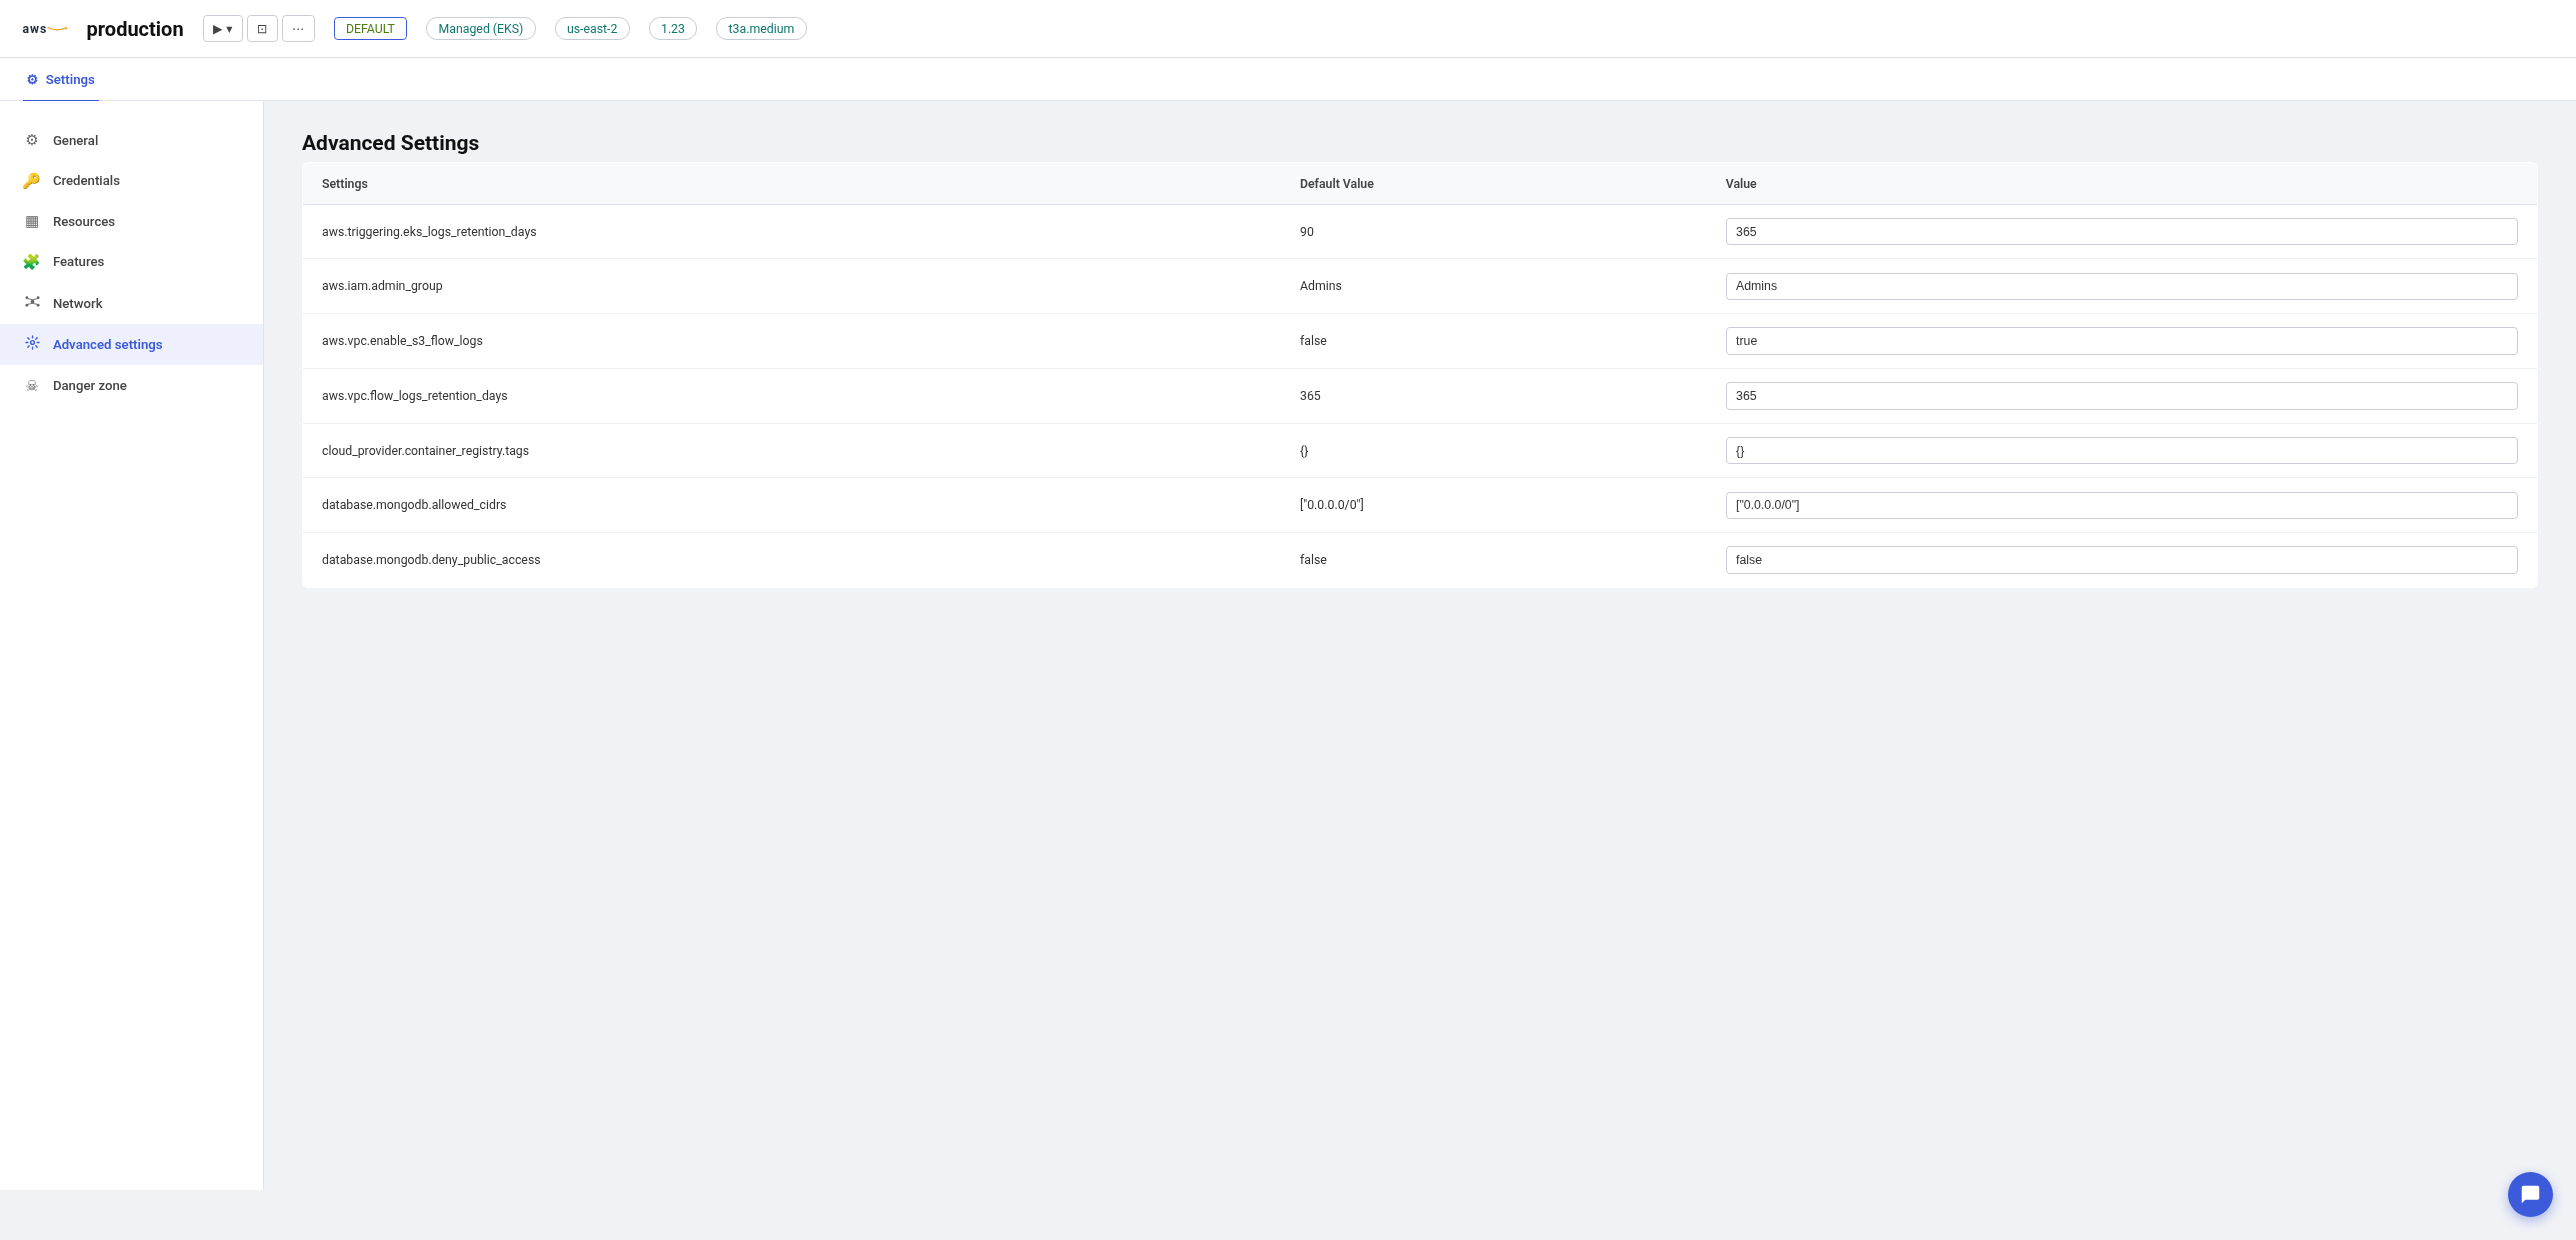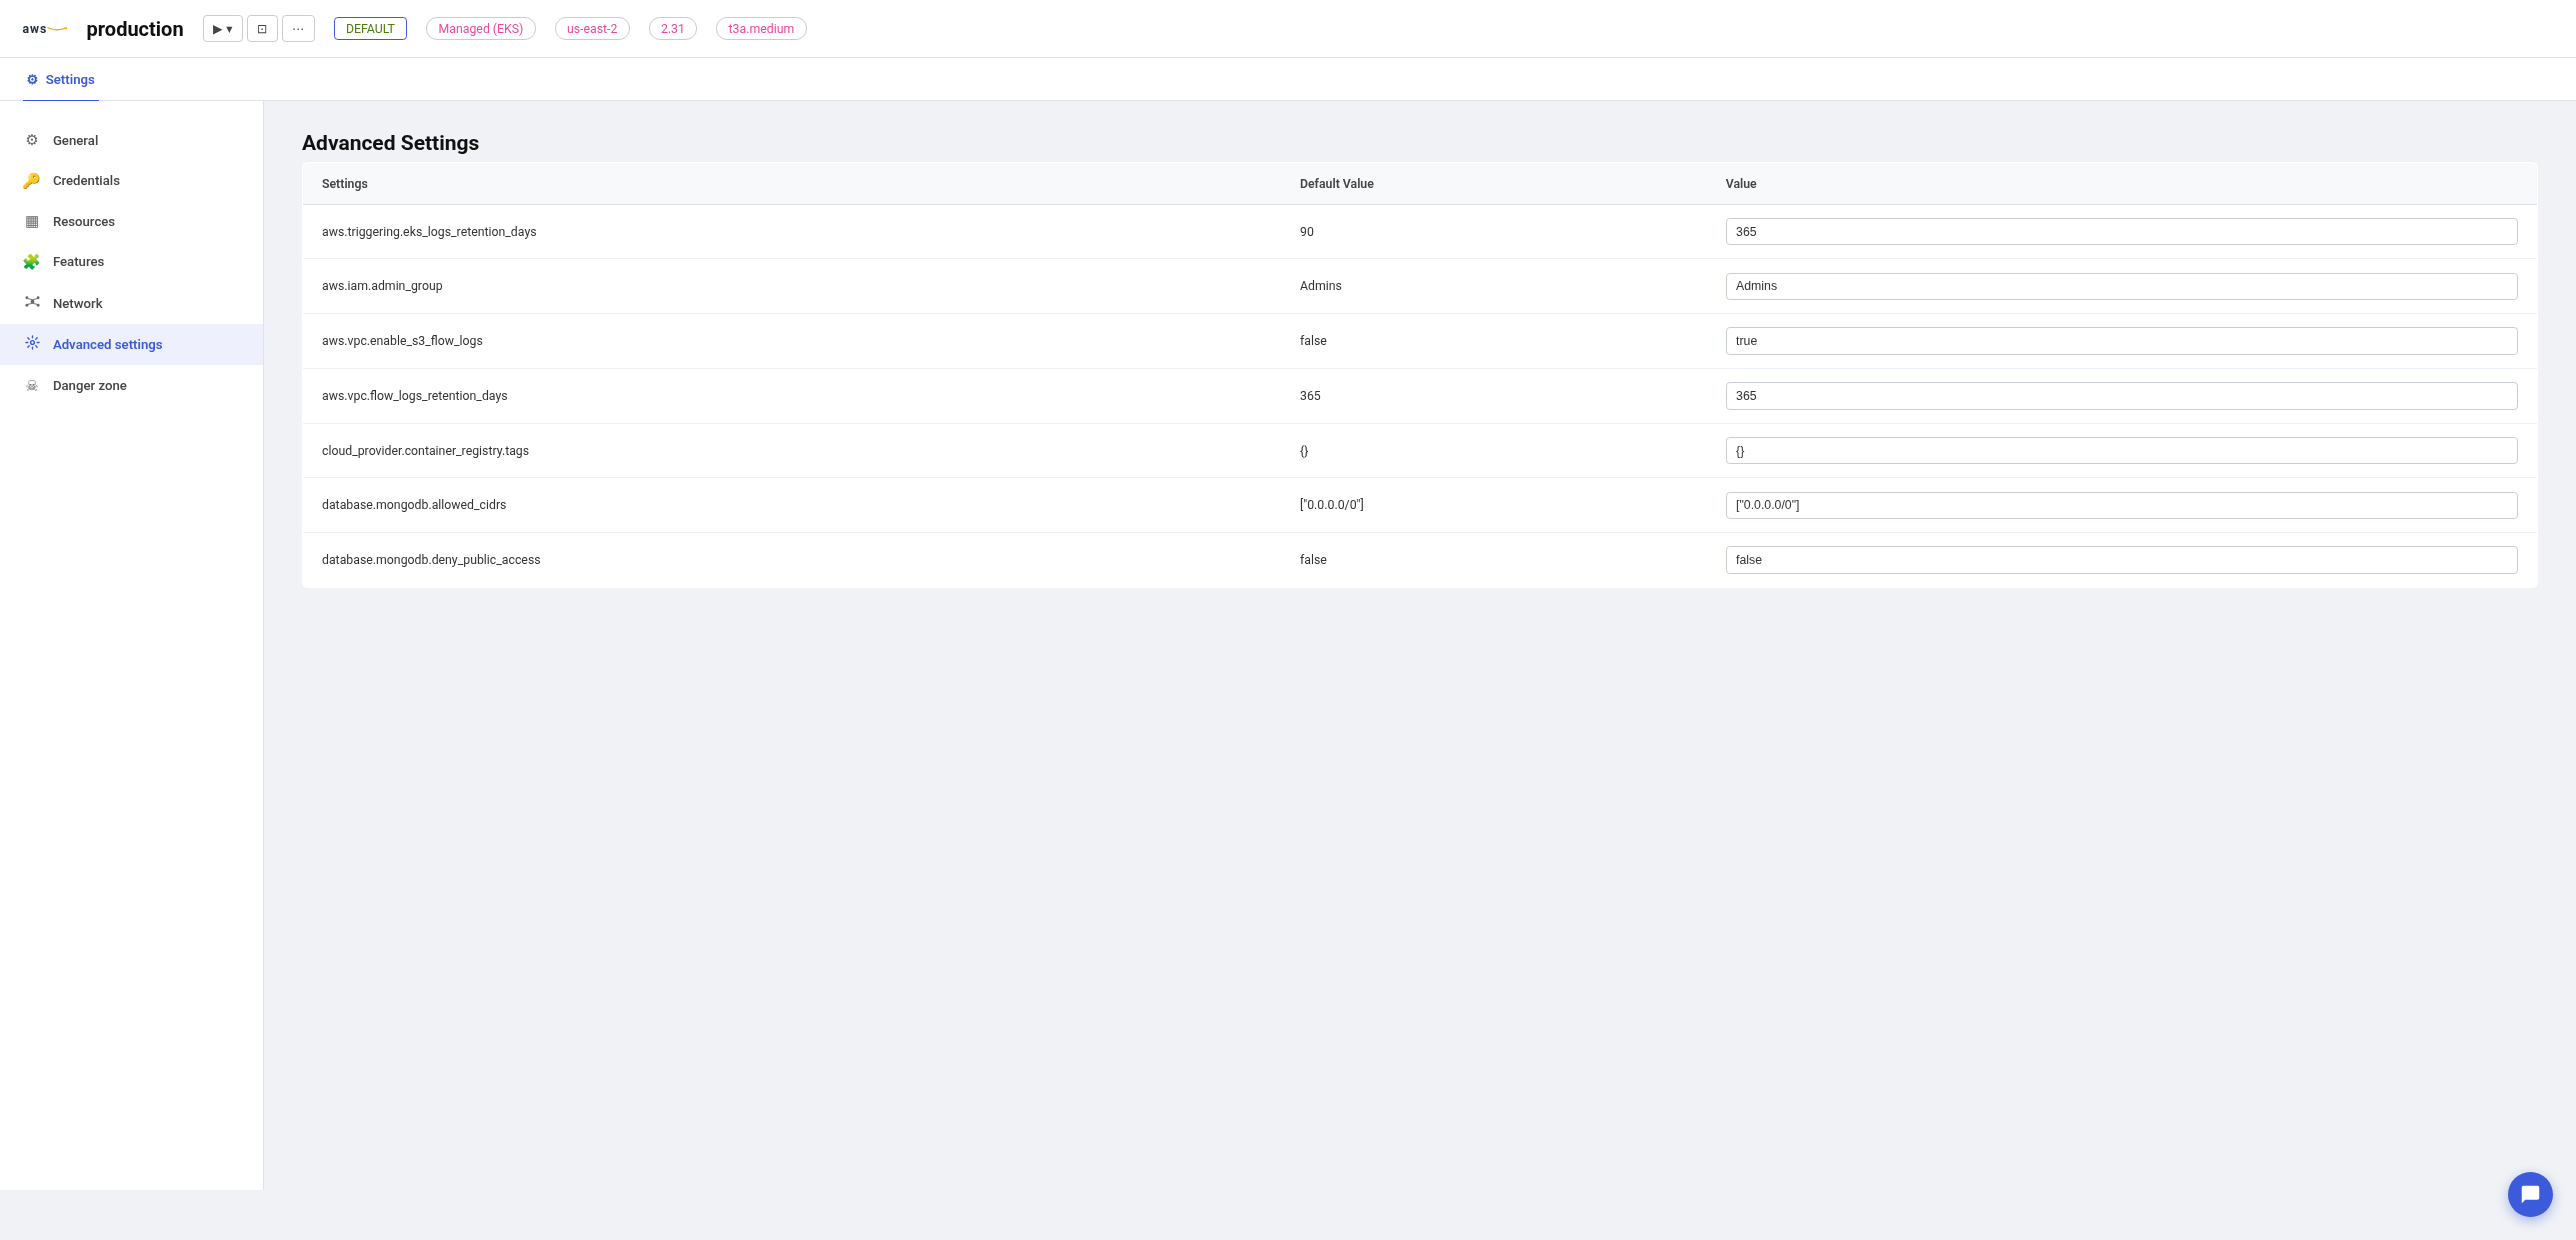--- a/index.html
+++ b/index.html
@@ -57,21 +57,21 @@
       padding: 3.8px 11.3px;
       color: #4d7c0f;
       font-size: 12.3px;
       font-weight: 400;
       background: #fff;
     }
     .tag {
       border: 0.9px solid #c8cdd5;
       border-radius: 11px;
       padding: 3.8px 11.3px;
-      color: #ec4899;
+      color: #0f766e;
       font-size: 12.3px;
       background: #fff;
     }
 
     
     .nav-tabs {
       background: #fff;
       padding: 0 22.6px;
       display: flex;
       border-bottom: 1.9px solid #e0e4ea;
@@ -258,21 +258,21 @@
     <button class="toolbar-btn">
       <span>⊡</span>
     </button>
     <button class="toolbar-btn">
       <span>⋯</span>
     </button>
   </div>
   <span class="badge">DEFAULT</span>
   <span class="tag">Managed (EKS)</span>
   <span class="tag">us-east-2</span>
-  <span class="tag">2.31</span>
+  <span class="tag">1.23</span>
   <span class="tag">t3a.medium</span>
 </div>
 
 <div class="nav-tabs">
   <div class="nav-tab active">
     <span>⚙</span>
     <span>Settings</span>
   </div>
 </div>
 

